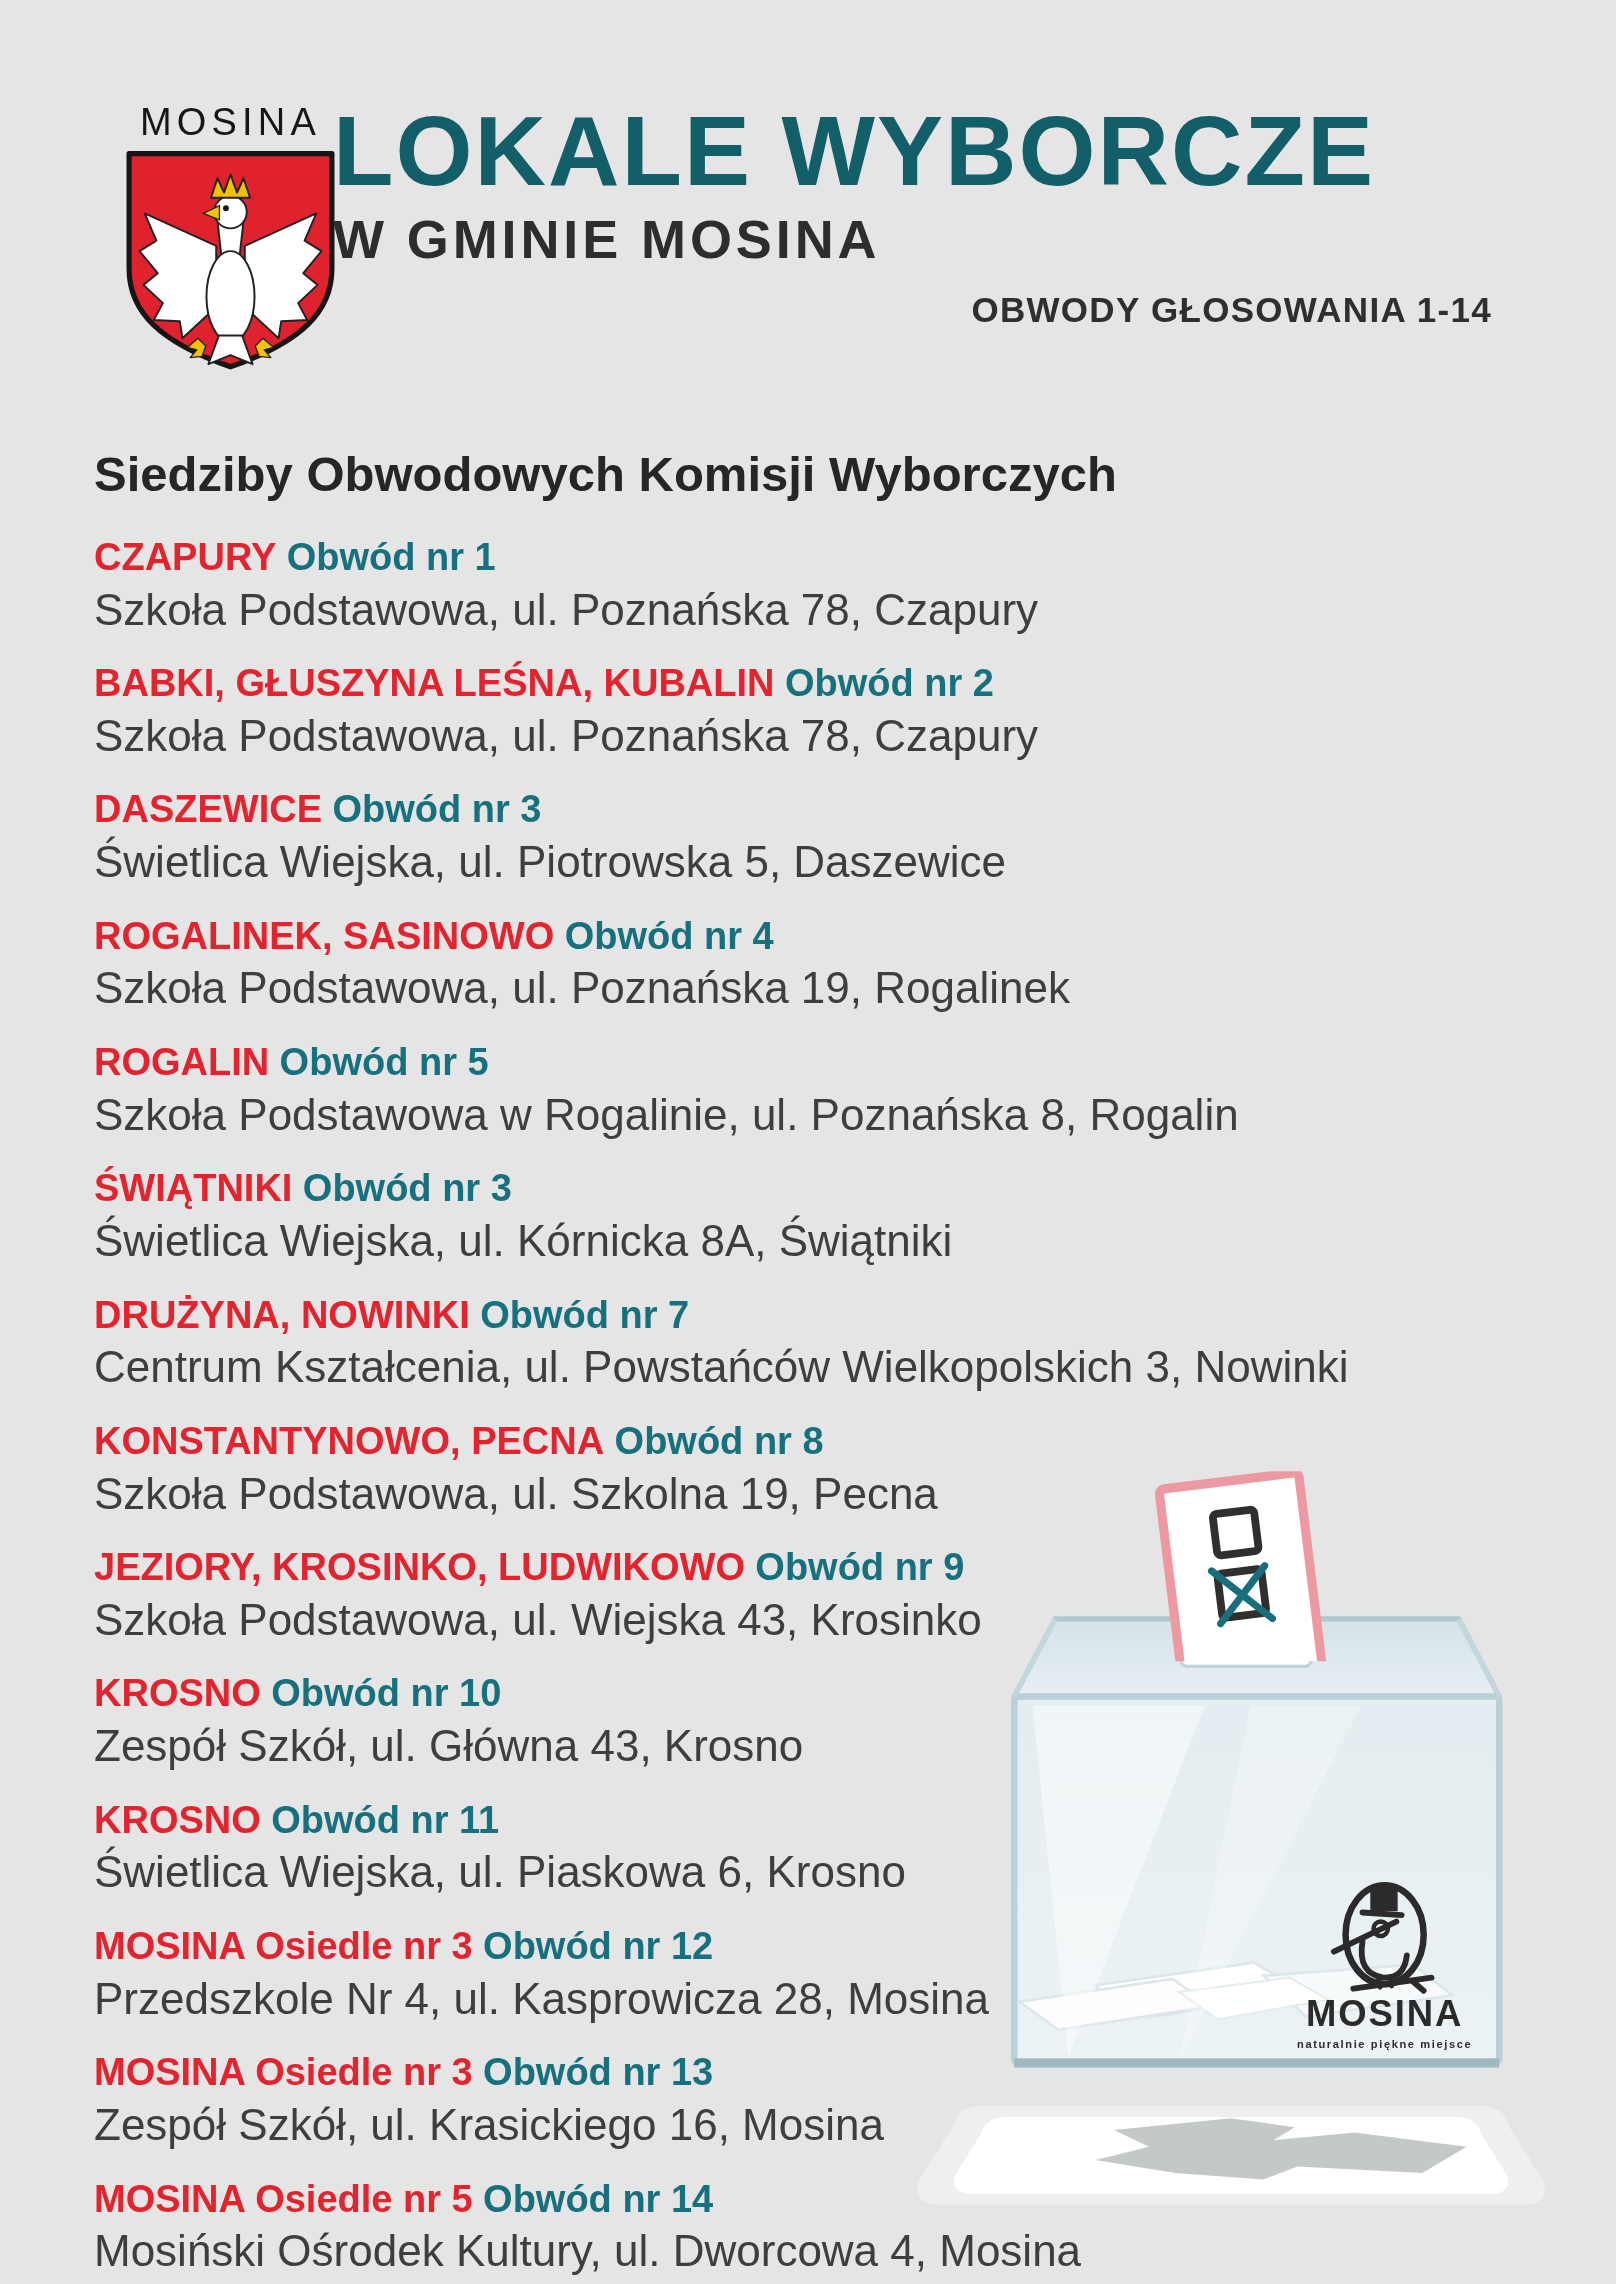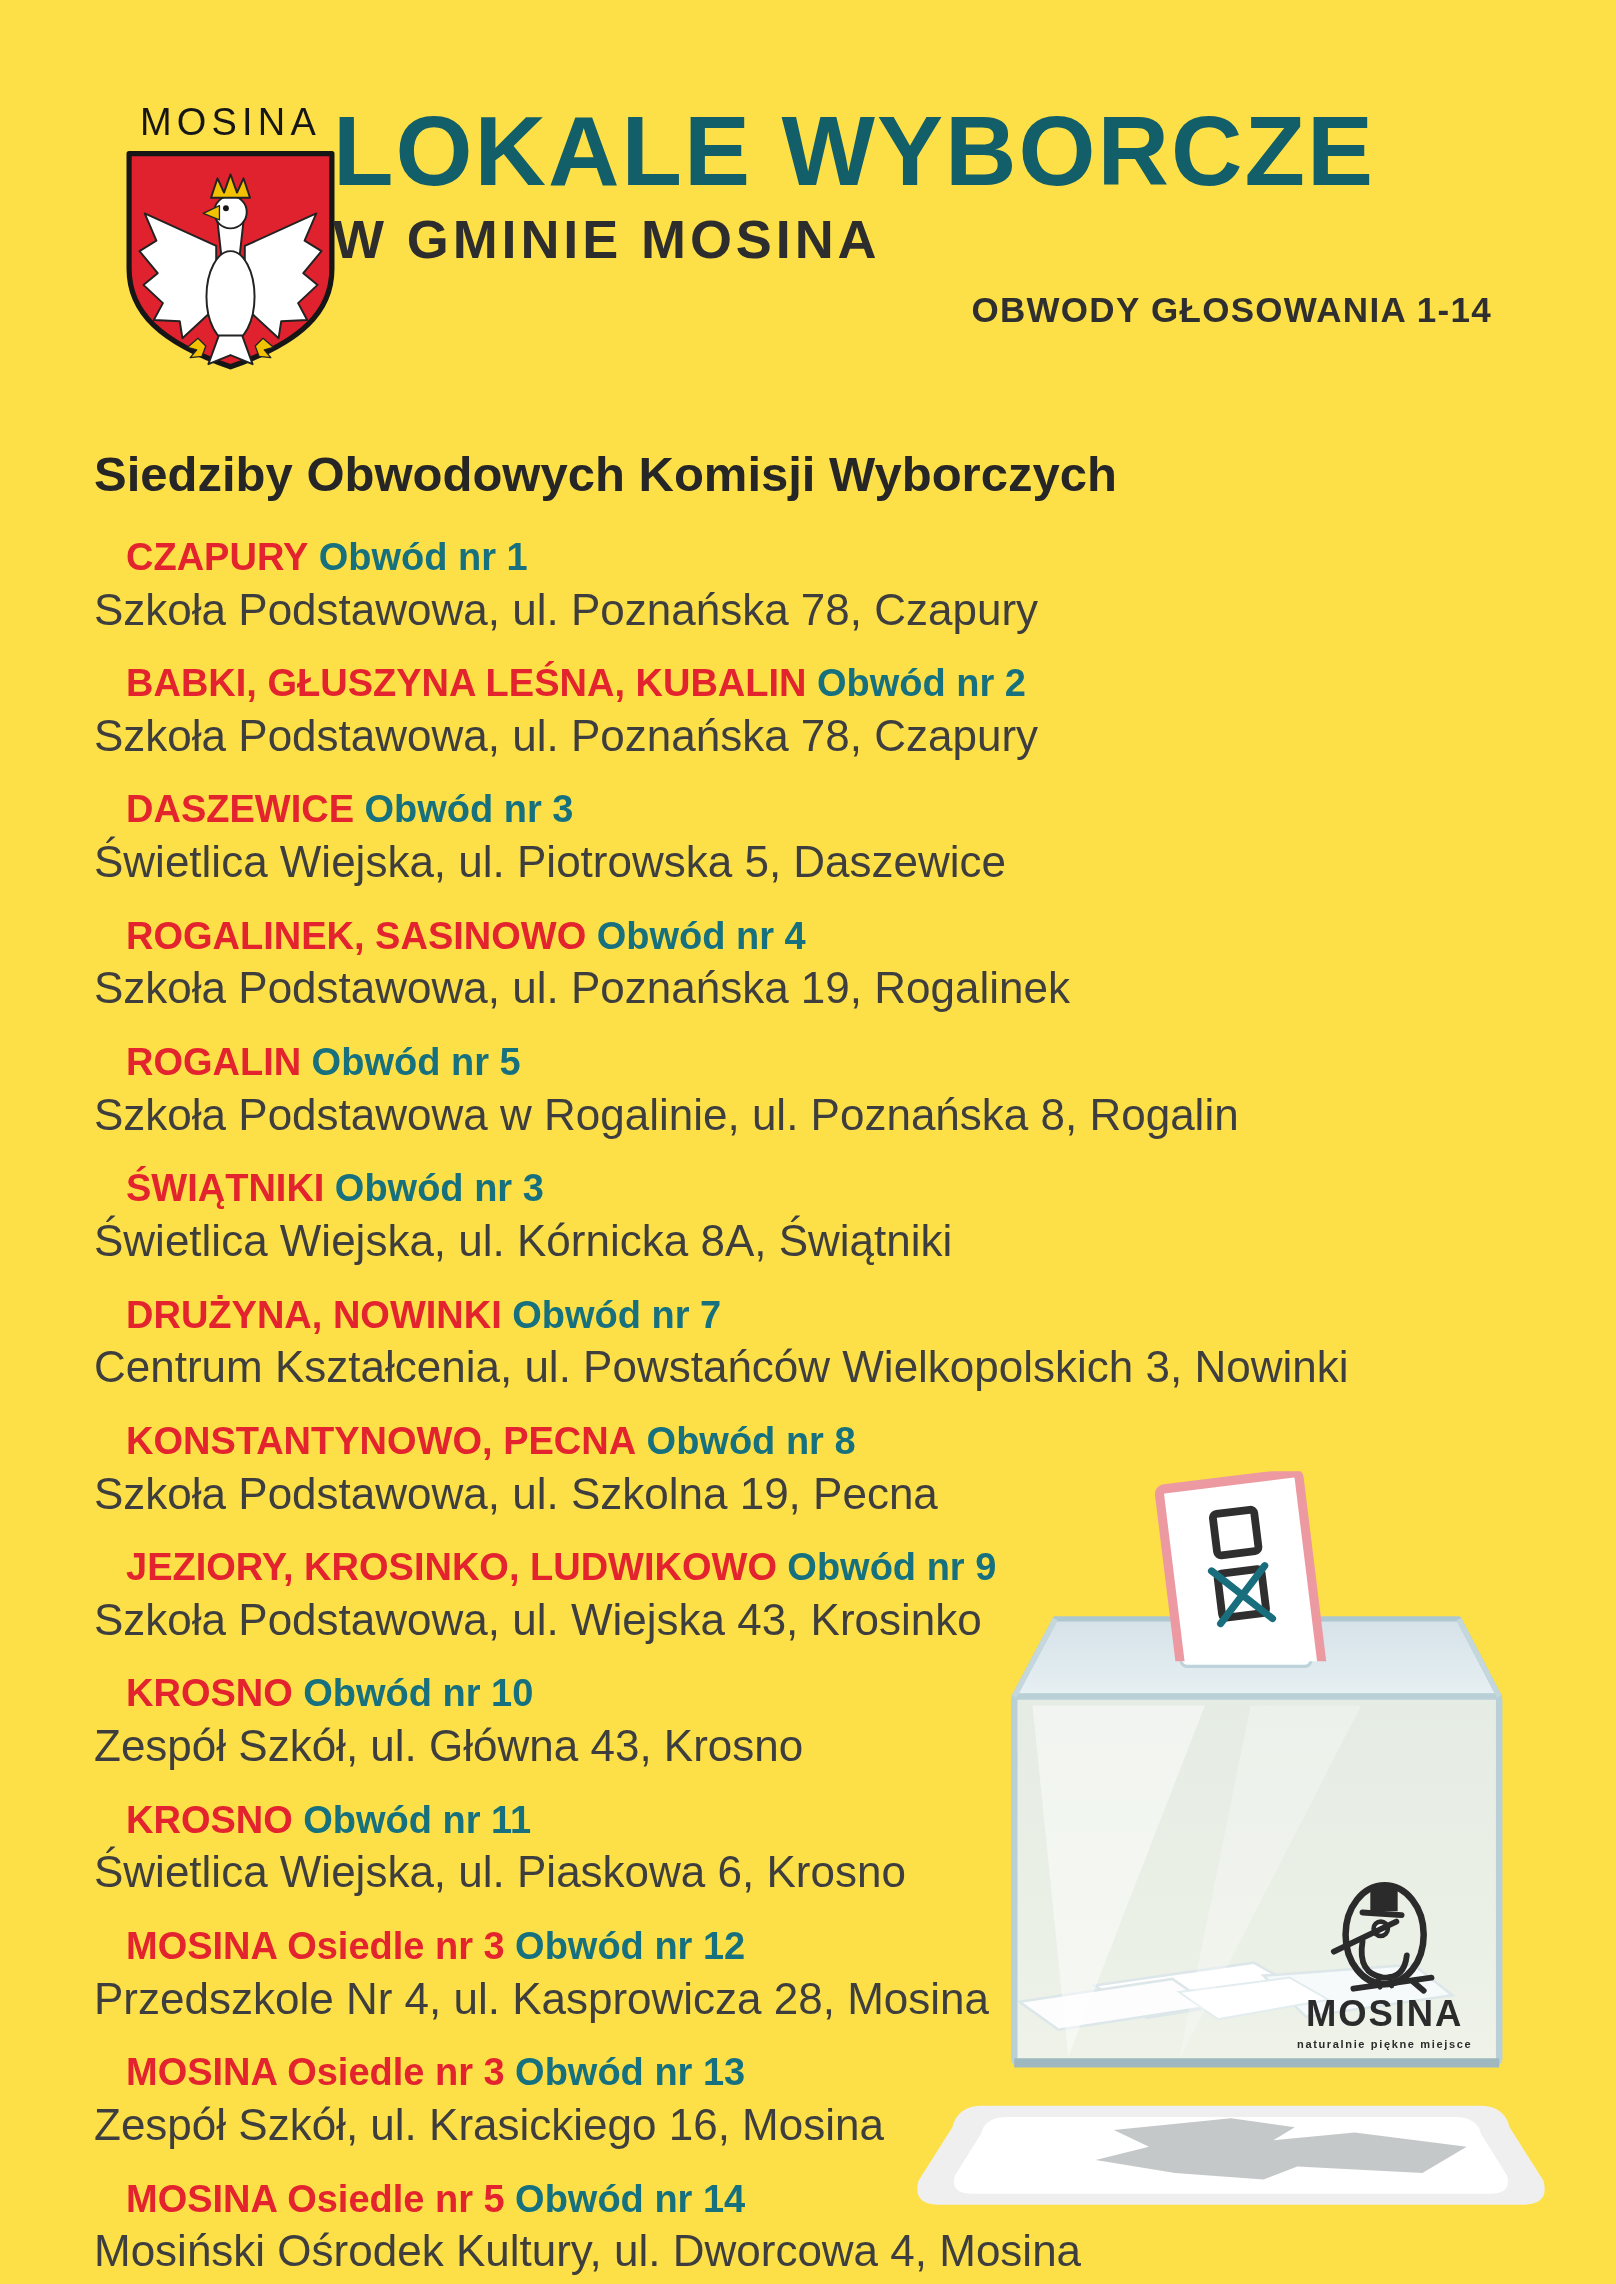--- a/index.html
+++ b/index.html
@@ -1,33 +1,33 @@
 <!DOCTYPE html>
 <html style="font-size:10.4px"><head>
 <meta charset="utf-8">
 <style>
   html,body{margin:0;padding:0;background:#ffffff;}
   .poster{
-    position:relative; width:1616px; height:2284px; background:#fde047;
+    position:relative; width:1616px; height:2284px; background:#e5e5e5;
     font-family:"Liberation Sans", sans-serif; overflow:hidden;
   }
   
   .arms{position:absolute; left:120px; top:103px; width:221px;}
   .arms-label{font-size:38px; letter-spacing:5.2px; text-align:center; color:#161616; line-height:1;}
   .arms svg{display:block; margin-top:6.5px;}
   
   .title-block{position:absolute; left:333px; top:101px; width:1159px;}
   .title{font-size:99px; font-weight:bold; color:#125E69; letter-spacing:2px; line-height:1.02; margin:0; white-space:nowrap;}
   .subtitle{font-size:54px; font-weight:bold; color:#2D2D2D; letter-spacing:3.9px; line-height:1; margin:10.4px 0 0 0; white-space:nowrap;}
   .subsubtitle{font-size:35px; font-weight:bold; color:#2F2F2F; letter-spacing:1.3px; text-align:right; margin:23.4px 0 0 0;}
   
   .main{position:absolute; left:94px; top:448px; width:1146px;}
   .section-heading{font-size:49px; font-weight:bold; color:#262626; margin:0 0 34px 0; line-height:1.1; white-space:nowrap;}
   .entry{margin-bottom:27px;}
-  .entry-title{font-size:38px; font-weight:bold; line-height:1.15; white-space:nowrap;margin-left:32px;}
+  .entry-title{font-size:38px; font-weight:bold; line-height:1.15; white-space:nowrap;}
   .entry-title .area{color:#E3232E;}
   .entry-title .dist{color:#17707E; margin-left:10.4px;}
   .address{font-size:44px; color:#3E3E3E; line-height:1.15; margin-top:5px; white-space:nowrap;}
   
   .ballot{position:absolute; left:899px; top:1471px;}
 </style>
 </head>
 <body>
 
 <div class="poster">

